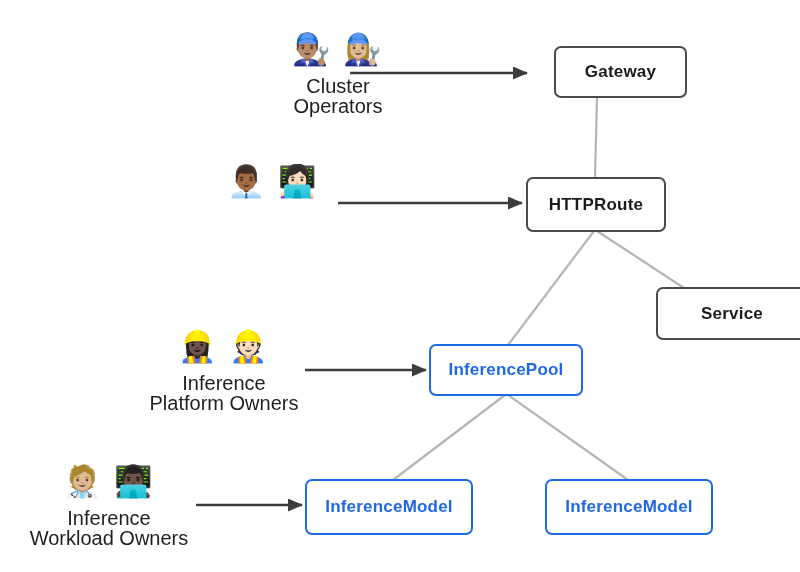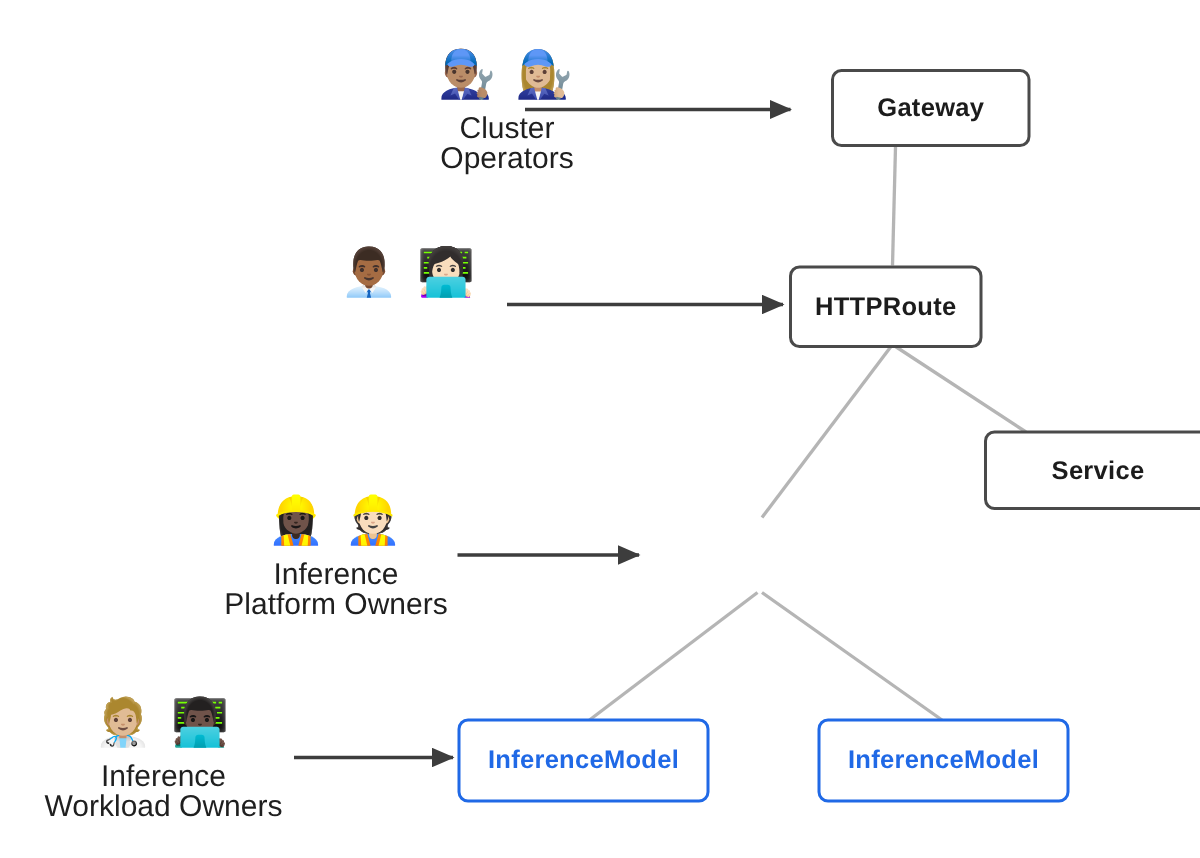--- a/index.html
+++ b/index.html
@@ -100,28 +100,31 @@
   <div class="persona" style="left:19px; top:462px; width:180px;">
     <div class="emoji">🧑🏼‍⚕️ 👨🏿‍💻</div>
     <div class="plabel">Inference
 Workload Owners</div>
   </div>
 
   <div class="node dark" style="left:530px; top:46px; width:133px; height:52px;margin-left:24px;">
     <span>Gateway</span>
   </div>
 
-  <div class="node dark" style="left:526px; top:177px; width:129px; height:55px;">
+  <div class="node dark" style="left:526px; top:177px; width:140px; height:55px;">
     <span>HTTPRoute</span>
   </div>
 
   <div class="node dark" style="left:612px; top:287px; width:152px; height:53px;margin-left:44px;">
     <span>Service</span>
   </div>
 
+  <div class="node blue" style="left:429px; top:344px; width:154px; height:52px;">
+    <span>InferencePool</span>
+  </div>
 
   <div class="node blue" style="left:305px; top:479px; width:168px; height:56px;">
     <span>InferenceModel</span>
   </div>
 
   <div class="node blue" style="left:545px; top:479px; width:168px; height:56px;">
     <span>InferenceModel</span>
   </div>
 
 </div>

